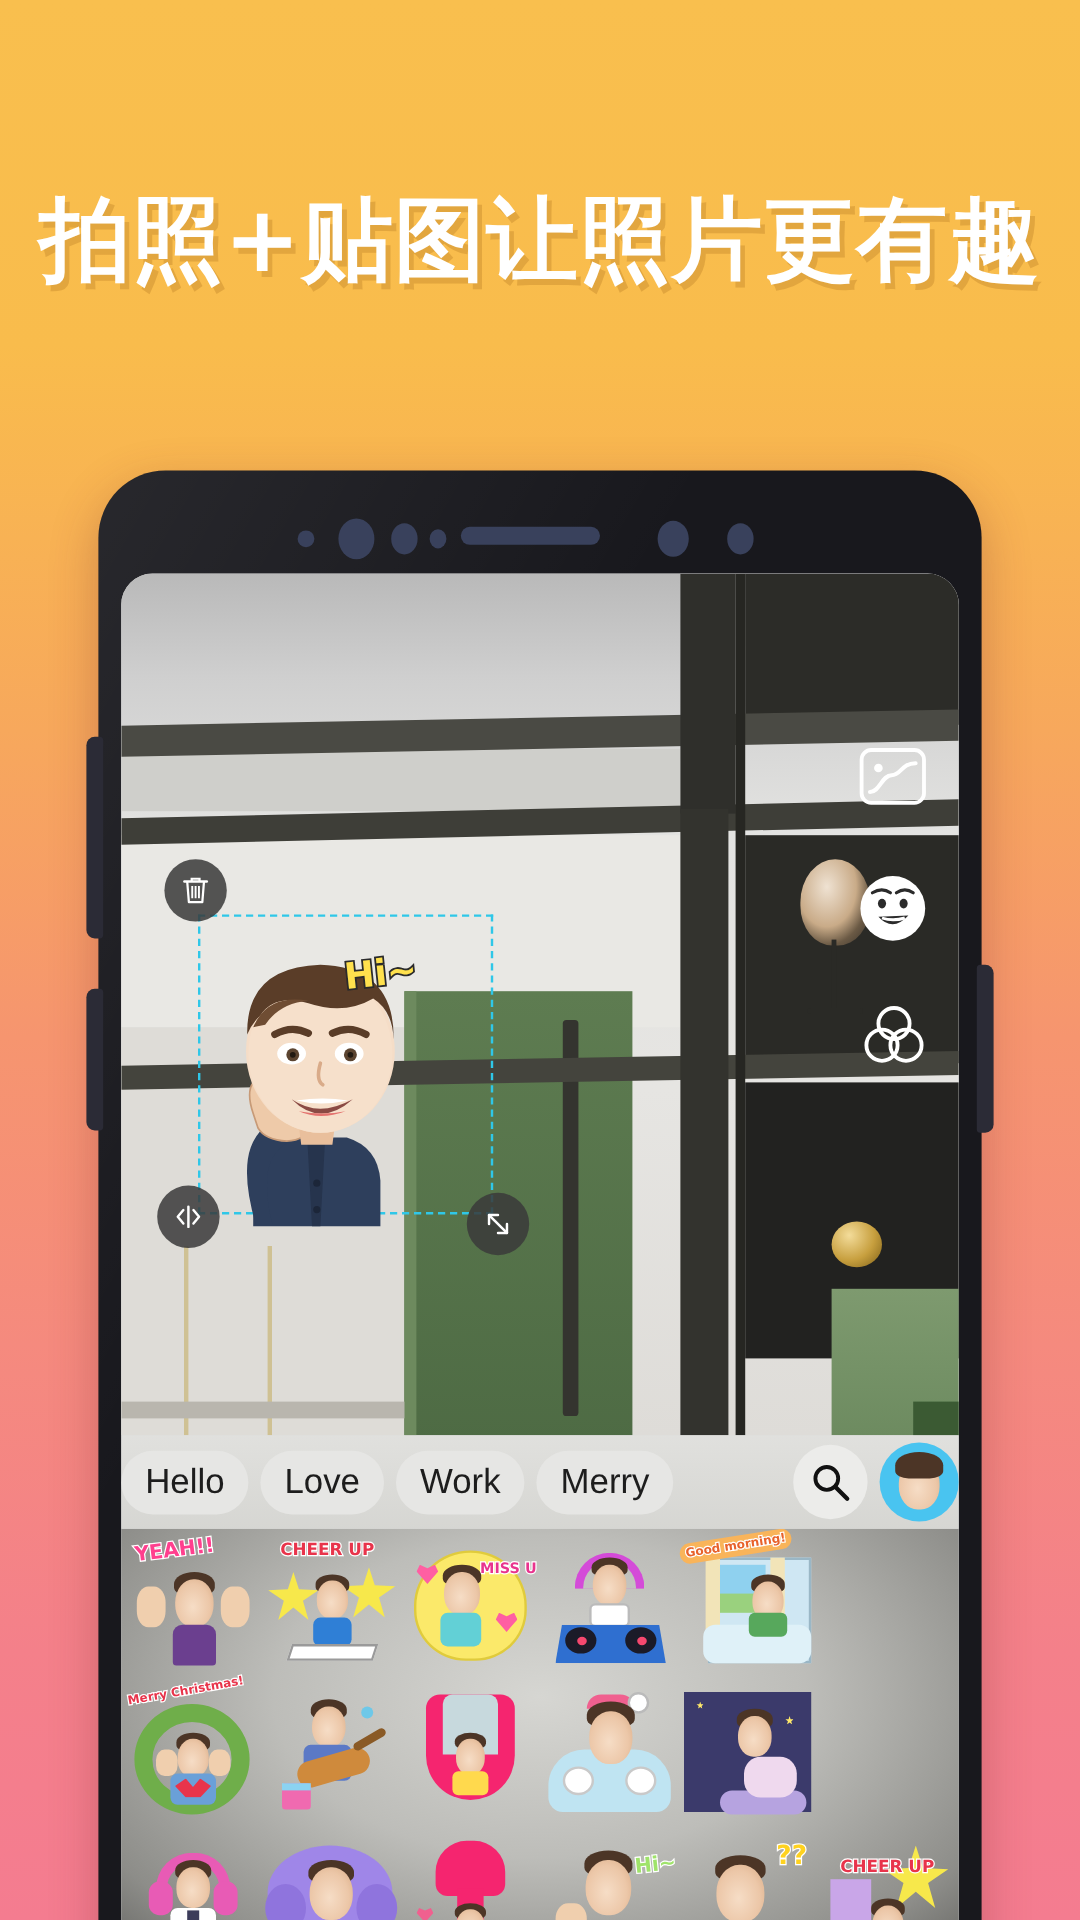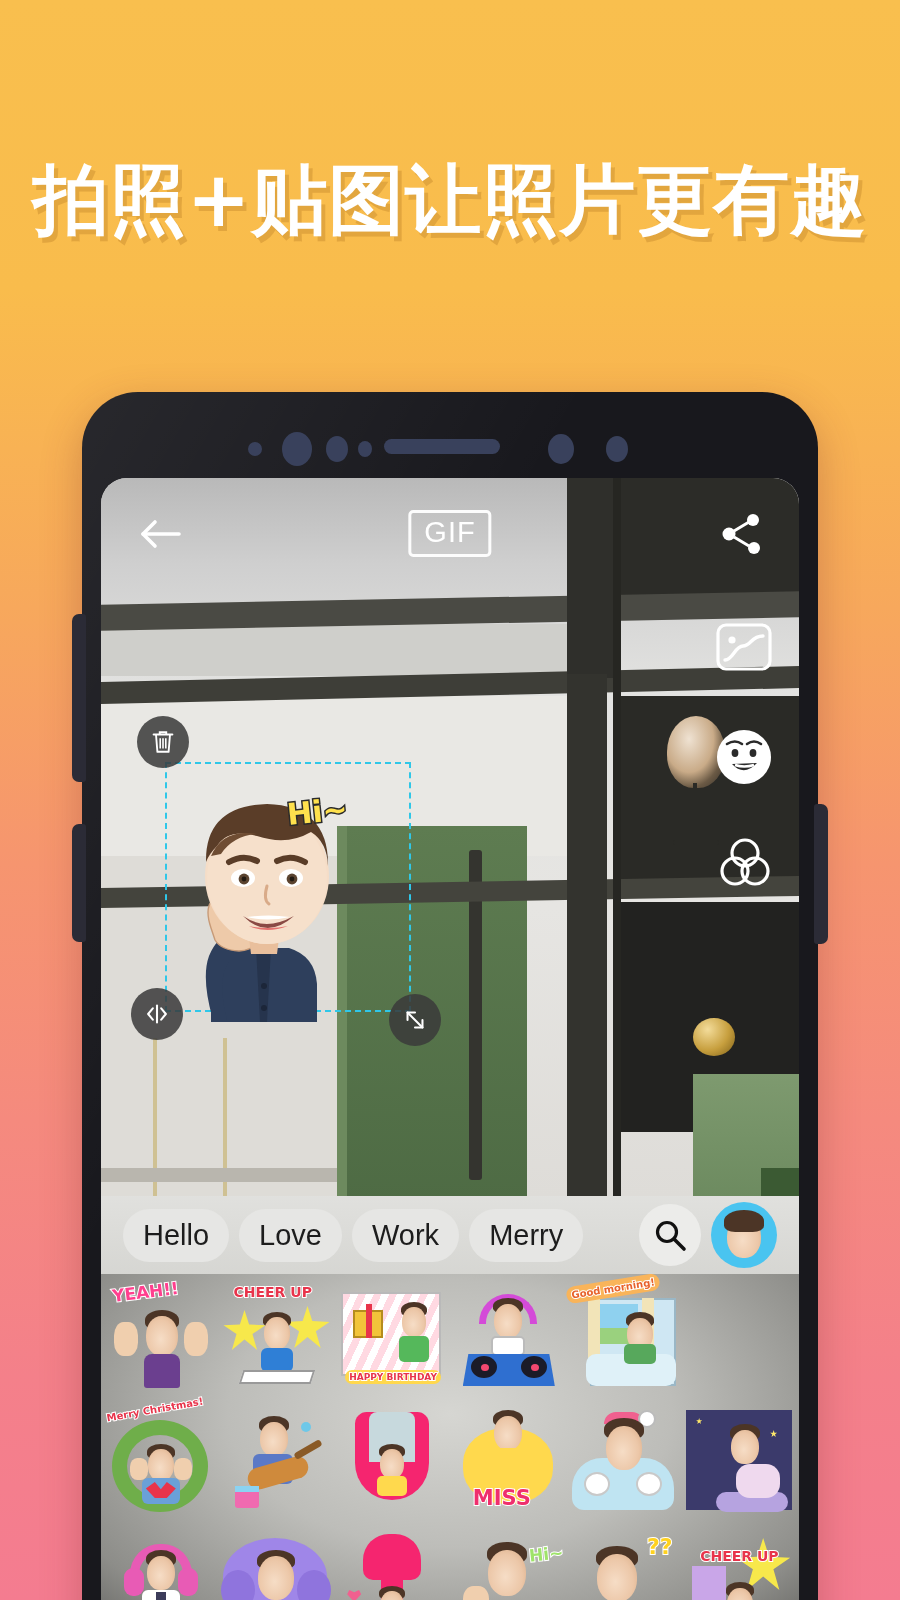--- a/index.html
+++ b/index.html
@@ -111,21 +111,21 @@
     background:rgba(58,58,58,.86); display:flex; align-items:center; justify-content:center;
     z-index:7; cursor:pointer;
   }
   .handle.trash{ left:36px; top:238px; }
   .handle.flip{ left:30px; top:510px; }
   .handle.resize{ left:288px; top:516px; }
 
   
   .chips{
     position:absolute; left:0; top:718px; width:100%; height:78px; z-index:6;
-    display:flex; align-items:center; gap:10px; padding:0 22px;
+    display:flex; align-items:center; gap:10px; padding:0 0;
     background:linear-gradient(180deg,rgba(225,225,222,.92),rgba(214,214,210,.92));
   }
   .chip{
     background:#e6e6e4; border-radius:34px; padding:10px 20px;
     font-size:29px; color:#1d1d1d; white-space:nowrap; cursor:pointer;
     font-family:"Liberation Sans",sans-serif;
   }
   .chip-search{
     margin-left:auto; width:62px; height:62px; min-width:62px; border-radius:50%;
     background:#ececea; display:flex; align-items:center; justify-content:center; cursor:pointer;
@@ -197,37 +197,20 @@
       <div class="c-shelf sh-h3"></div>
       <div class="c-shelf sh-v1"></div>
       <div class="c-shelf sh-v2"></div>
       <div class="c-shelf sh-v3"></div>
       <div class="c-obj"></div>
       <div class="c-objstem"></div>
       <div class="c-objbase"></div>
       <div class="c-loop"></div>
       <div class="c-floorline"></div>
 
-      <div class="topbar">
-        <div class="back-arrow">
-          <svg viewBox="0 0 44 40" width="44" height="40">
-            <path d="M4 20 H40" stroke="#fff" stroke-width="3.6" fill="none" stroke-linecap="round"></path>
-            <path d="M16 8 L4 20 L16 32" stroke="#fff" stroke-width="3.6" fill="none" stroke-linecap="round" stroke-linejoin="round"></path>
-          </svg>
-        </div>
-        <div class="gif-btn">GIF</div>
-        <div class="share-btn">
-          <svg viewBox="0 0 48 48" width="48" height="48">
-            <circle cx="36" cy="10" r="6" fill="#fff"></circle>
-            <circle cx="12" cy="24" r="6.5" fill="#fff"></circle>
-            <circle cx="37" cy="38" r="6" fill="#fff"></circle>
-            <path d="M17 21 L32 12 M17 27 L32 36" stroke="#fff" stroke-width="3" fill="none"></path>
-          </svg>
-        </div>
-      </div>
 
       <div class="tool photo">
         <svg viewBox="0 0 58 50" width="58" height="50">
           <rect x="3" y="3" width="52" height="44" rx="8" ry="8" fill="none" stroke="#fff" stroke-width="3.2"></rect>
           <circle cx="17" cy="18" r="3.6" fill="#fff"></circle>
           <path d="M10 38 C18 38 20 24 28 24 C36 24 36 14 48 14" stroke="#fff" stroke-width="3.4" fill="none" stroke-linecap="round"></path>
         </svg>
       </div>
       <div class="tool emoji">
         <svg viewBox="0 0 58 58" width="58" height="58">
@@ -350,27 +333,27 @@
           <div style="position:absolute;left:0px;top:28px;width:42px;height:40px;background:#f7e84b;clip-path:polygon(50% 0,61% 36%,100% 38%,69% 60%,80% 100%,50% 74%,20% 100%,31% 60%,0 38%,39% 36%);"></div>
           <div style="position:absolute;left:62px;top:24px;width:44px;height:42px;background:#f7e84b;clip-path:polygon(50% 0,61% 36%,100% 38%,69% 60%,80% 100%,50% 74%,20% 100%,31% 60%,0 38%,39% 36%);"></div>
           <div class="hair" style="left:40px;top:30px;width:28px;height:16px;"></div>
           <div class="face" style="left:41px;top:35px;width:26px;height:32px;"></div>
           <div style="position:absolute;left:38px;top:66px;width:32px;height:24px;background:#2f7fd6;border-radius:6px;"></div>
           <div style="position:absolute;left:18px;top:88px;width:72px;height:14px;background:#fff;border:2px solid #9a9a9a;transform:skewX(-18deg);"></div>
         </div>
           </div>
         <div class="st-cell">
             <div class="st-art">
-          <div style="position:absolute;left:2px;top:10px;width:100px;height:84px;background:repeating-linear-gradient(115deg,#ffd9e2 0 7px,#fff 7px 14px);border:2px solid #b9b9b9;"></div>
-          <div class="badge" style="left:6px;bottom:6px;font-size:9px;color:#e8344b;background:#ffd84d;padding:2px 4px;border-radius:10px;">HAPPY BIRTHDAY</div>
-          <div style="position:absolute;left:14px;top:28px;width:30px;height:28px;background:#f2c43a;border:2px solid #b58c1d;"></div>
-          <div style="position:absolute;left:27px;top:22px;width:6px;height:34px;background:#e8344b;"></div>
-          <div class="hair" style="left:62px;top:20px;width:26px;height:15px;"></div>
-          <div class="face" style="left:63px;top:25px;width:24px;height:30px;"></div>
-          <div style="position:absolute;left:60px;top:54px;width:30px;height:26px;background:#55b85b;border-radius:5px;"></div>
+          <div style="position:absolute;left:6px;top:10px;width:94px;height:92px;background:#fbe96a;border-radius:50% 50% 46% 46%;border:2px solid #e0cb3c;"></div>
+          <div class="badge" style="right:-2px;top:18px;font-size:12px;color:#e8348e;">MISS U</div>
+          <div style="position:absolute;left:8px;top:22px;width:18px;height:16px;background:#ff5fa2;clip-path:polygon(50% 100%,0 35%,15% 0,50% 18%,85% 0,100% 35%);"></div>
+          <div style="position:absolute;left:74px;top:62px;width:18px;height:16px;background:#ff5fa2;clip-path:polygon(50% 100%,0 35%,15% 0,50% 18%,85% 0,100% 35%);"></div>
+          <div class="hair" style="left:30px;top:22px;width:32px;height:18px;"></div>
+          <div class="face" style="left:31px;top:28px;width:30px;height:36px;"></div>
+          <div style="position:absolute;left:28px;top:62px;width:34px;height:28px;background:#62d0d6;border-radius:6px;"></div>
         </div>
           </div>
         <div class="st-cell">
             <div class="st-art">
           <div class="badge" style="left:0;top:0;font-size:12px;color:#fff;"></div>
           <div style="position:absolute;left:24px;top:12px;width:58px;height:30px;border:7px solid #d44bd8;border-bottom:none;border-radius:30px 30px 0 0;"></div>
           <div class="hair" style="left:38px;top:16px;width:30px;height:16px;"></div>
           <div class="face" style="left:39px;top:22px;width:28px;height:34px;"></div>
           <div style="position:absolute;left:36px;top:54px;width:34px;height:20px;background:#fff;border:2px solid #bbb;border-radius:5px;"></div>
           <div style="position:absolute;left:8px;top:72px;width:92px;height:32px;background:#2f6fd0;clip-path:polygon(6% 0,94% 0,100% 100%,0 100%);"></div>
@@ -427,29 +410,20 @@
           <div style="position:absolute;left:16px;top:6px;width:74px;height:88px;background:#f5256f;border-radius:14px 14px 44px 44px;"></div>
           <div style="position:absolute;left:30px;top:6px;width:46px;height:50px;background:#c7d9dd;border-radius:8px 8px 0 0;"></div>
           <div class="badge" style="left:42px;top:2px;font-size:0px;color:#ef2f6d;">U</div>
           <div class="hair" style="left:40px;top:38px;width:26px;height:14px;"></div>
           <div class="face" style="left:41px;top:43px;width:24px;height:30px;"></div>
           <div style="position:absolute;left:38px;top:70px;width:30px;height:20px;background:#ffd94d;border-radius:5px;"></div>
         </div>
           </div>
         <div class="st-cell">
             <div class="st-art">
-          <div style="position:absolute;left:8px;top:22px;width:90px;height:76px;background:#ffd94d;border-radius:46%;"></div>
-          <div class="hair" style="left:38px;top:4px;width:30px;height:17px;"></div>
-          <div class="face" style="left:39px;top:10px;width:28px;height:34px;"></div>
-          <div style="position:absolute;left:30px;top:42px;width:46px;height:26px;background:#ffd94d;"></div>
-          <div class="badge" style="left:18px;bottom:4px;font-size:21px;color:#ef2f6d;">MISS</div>
-        </div>
-          </div>
-        <div class="st-cell">
-            <div class="st-art">
           <div style="position:absolute;left:2px;top:52px;width:102px;height:52px;background:#bfe4f2;border-radius:30px 30px 12px 12px;"></div>
           <div class="badge" style="left:0;top:0;font-size:12px;color:#fff;"></div>
           <div style="position:absolute;left:34px;top:6px;width:40px;height:12px;background:#f0608f;border-radius:12px 12px 0 0;"></div>
           <div style="position:absolute;left:68px;top:4px;width:18px;height:18px;background:#fff;border:2px solid #bbb;border-radius:50%;"></div>
           <div class="hair" style="left:34px;top:12px;width:40px;height:22px;"></div>
           <div class="face" style="left:36px;top:20px;width:36px;height:44px;"></div>
           <div style="position:absolute;left:14px;top:66px;width:26px;height:24px;background:#fff;border:2px solid #c9c9c9;border-radius:50%;"></div>
           <div style="position:absolute;left:66px;top:66px;width:26px;height:24px;background:#fff;border:2px solid #c9c9c9;border-radius:50%;"></div>
         </div>
           </div>

